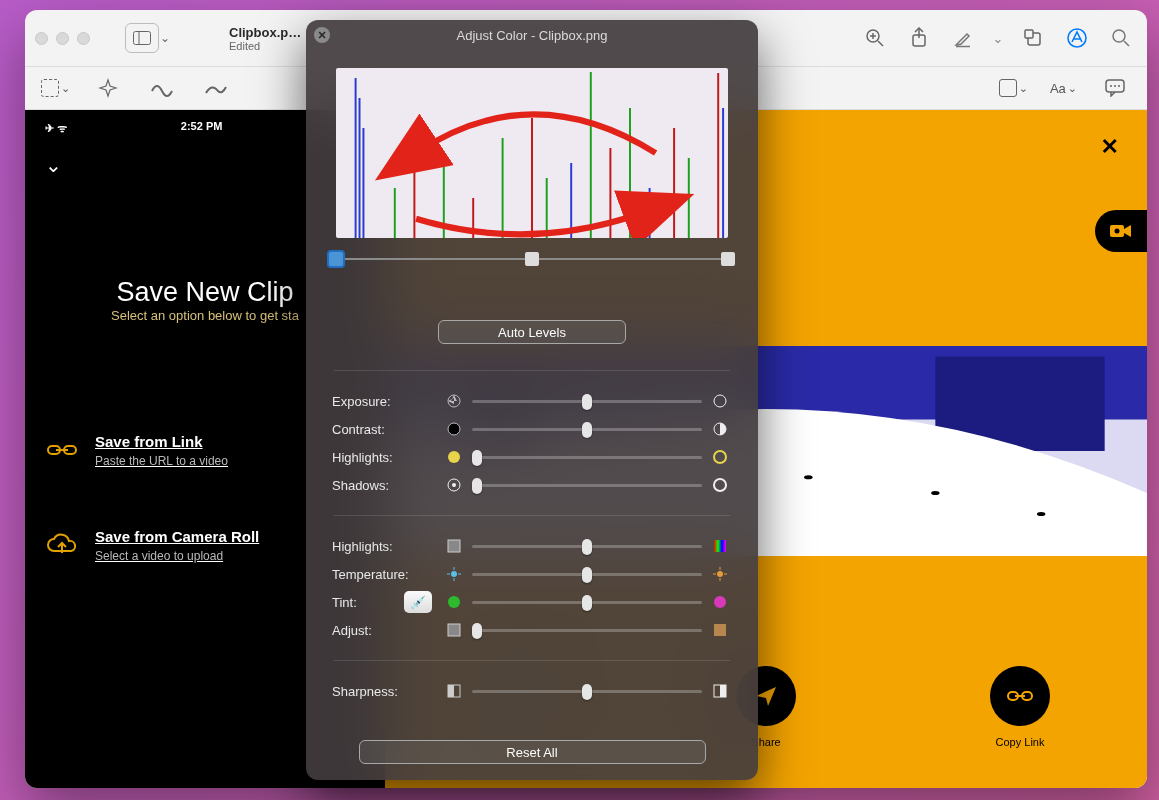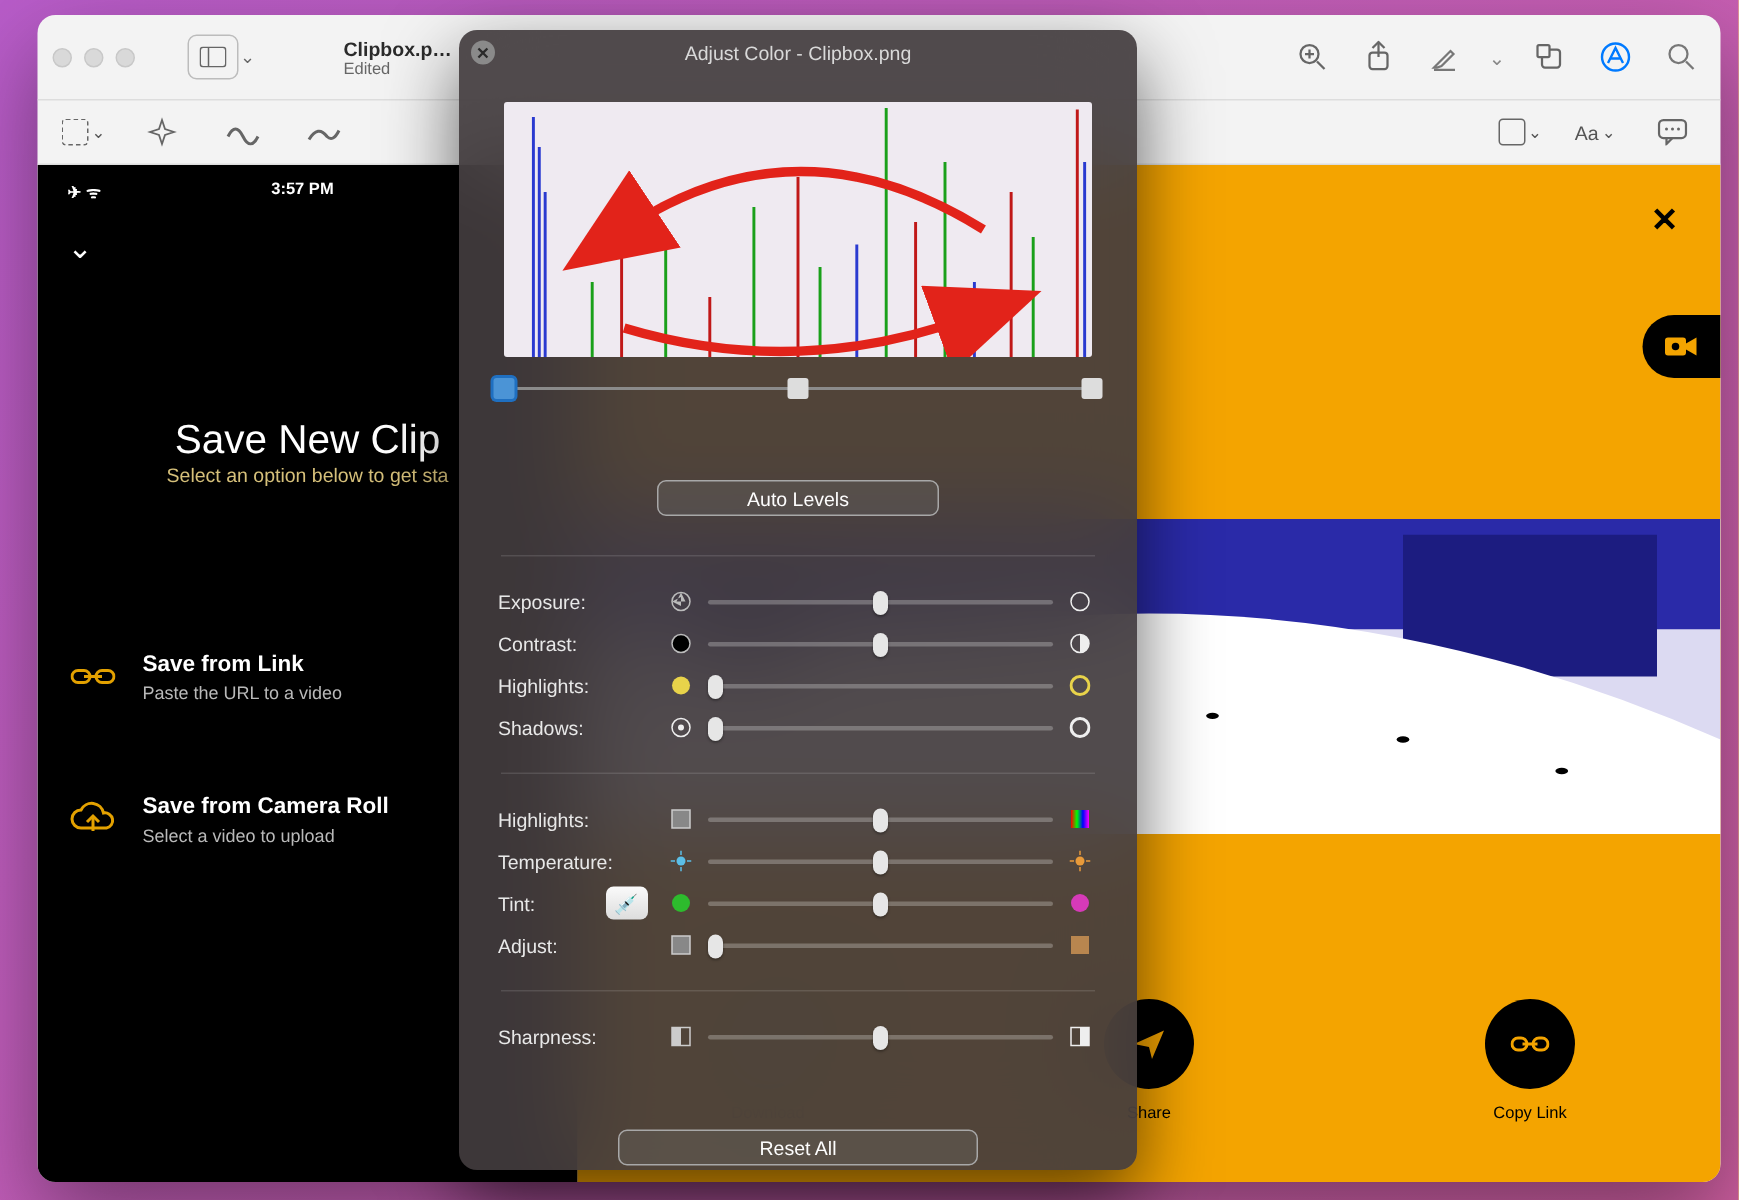--- a/index.html
+++ b/index.html
@@ -42,21 +42,21 @@
   position:relative; height:calc(100% - 100px); display:flex;
 }
 
 .left{
   flex:0 0 360px; background:#000; color:#fff; padding:10px 20px 0 20px;
 }
 .statusbar{ display:flex; justify-content:space-between; font-size:11px; font-weight:600; }
 .left .chev{ margin-top:18px; color:#fff; font-size:20px;}
 .left h1{ text-align:center; font-size:27px; font-weight:400; margin-top:100px; }
 .left p.sub{ color:#d6c07a; text-align:center; margin-top:0; font-size:13px;}
-.opt{ display:flex; gap:16px; margin-top:80px; align-items:flex-start;}
+.opt{ display:flex; gap:16px; margin-top:80px; align-items:flex-start;text-decoration:underline;}
 .opt .icn{ width:34px;height:34px; display:flex;align-items:center;justify-content:center;}
 .opt .tx1{ font-size:15px; font-weight:600;}
 .opt .tx2{ font-size:12px; color:#b9b9b9; margin-top:4px;}
 
 .right{
   flex:1; background:#f4a400; position:relative;
 }
 .rhead{ padding:22px 24px 10px 24px;}
 .rhead .t{ font-weight:700; color:#000; font-size:15px;}
 .rhead .s{ font-size:11px; color:#7b5800; margin-top:4px;}
@@ -225,21 +225,21 @@
           <circle cx="10" cy="7" r="1" fill="#666"></circle>
           <circle cx="14" cy="7" r="1" fill="#666"></circle>
         </svg>
       </div>
   </div>
 
   <div class="content">
     <div class="left">
       <div class="statusbar">
         <span>✈ ᯤ</span>
-        <span>3:57 PM</span>
+        <span>2:52 PM</span>
         <span>●●● ▮</span>
       </div>
       <div class="chev">⌄</div>
       <h1>Save New Clip</h1>
       <p class="sub">Select an option below to get sta</p>
 
       <div class="opt" style="margin-top:110px;">
         <div class="icn">
             <svg width="30" height="20">
               <rect x="1" y="6" width="12" height="8" rx="4" fill="none" stroke="#e3a100" stroke-width="2"></rect>
@@ -553,14 +553,14 @@
       </div>
     <div class="s-icon-r">
         <svg width="14" height="14">
           <rect x="1" y="1" width="12" height="12" fill="none" stroke="#eee"></rect>
           <rect x="7" y="1" width="6" height="12" fill="#eee"></rect>
         </svg>
       </div>
   </div>
 
   <div style="flex:1"></div>
-  <div class="pill-btn" style="margin:0 auto 3px auto; width:240px;">Reset All</div>
+  <div class="pill-btn" style="margin:0 auto 16px auto; width:347px;">Reset All</div>
 </div>
 
 </body></html>

